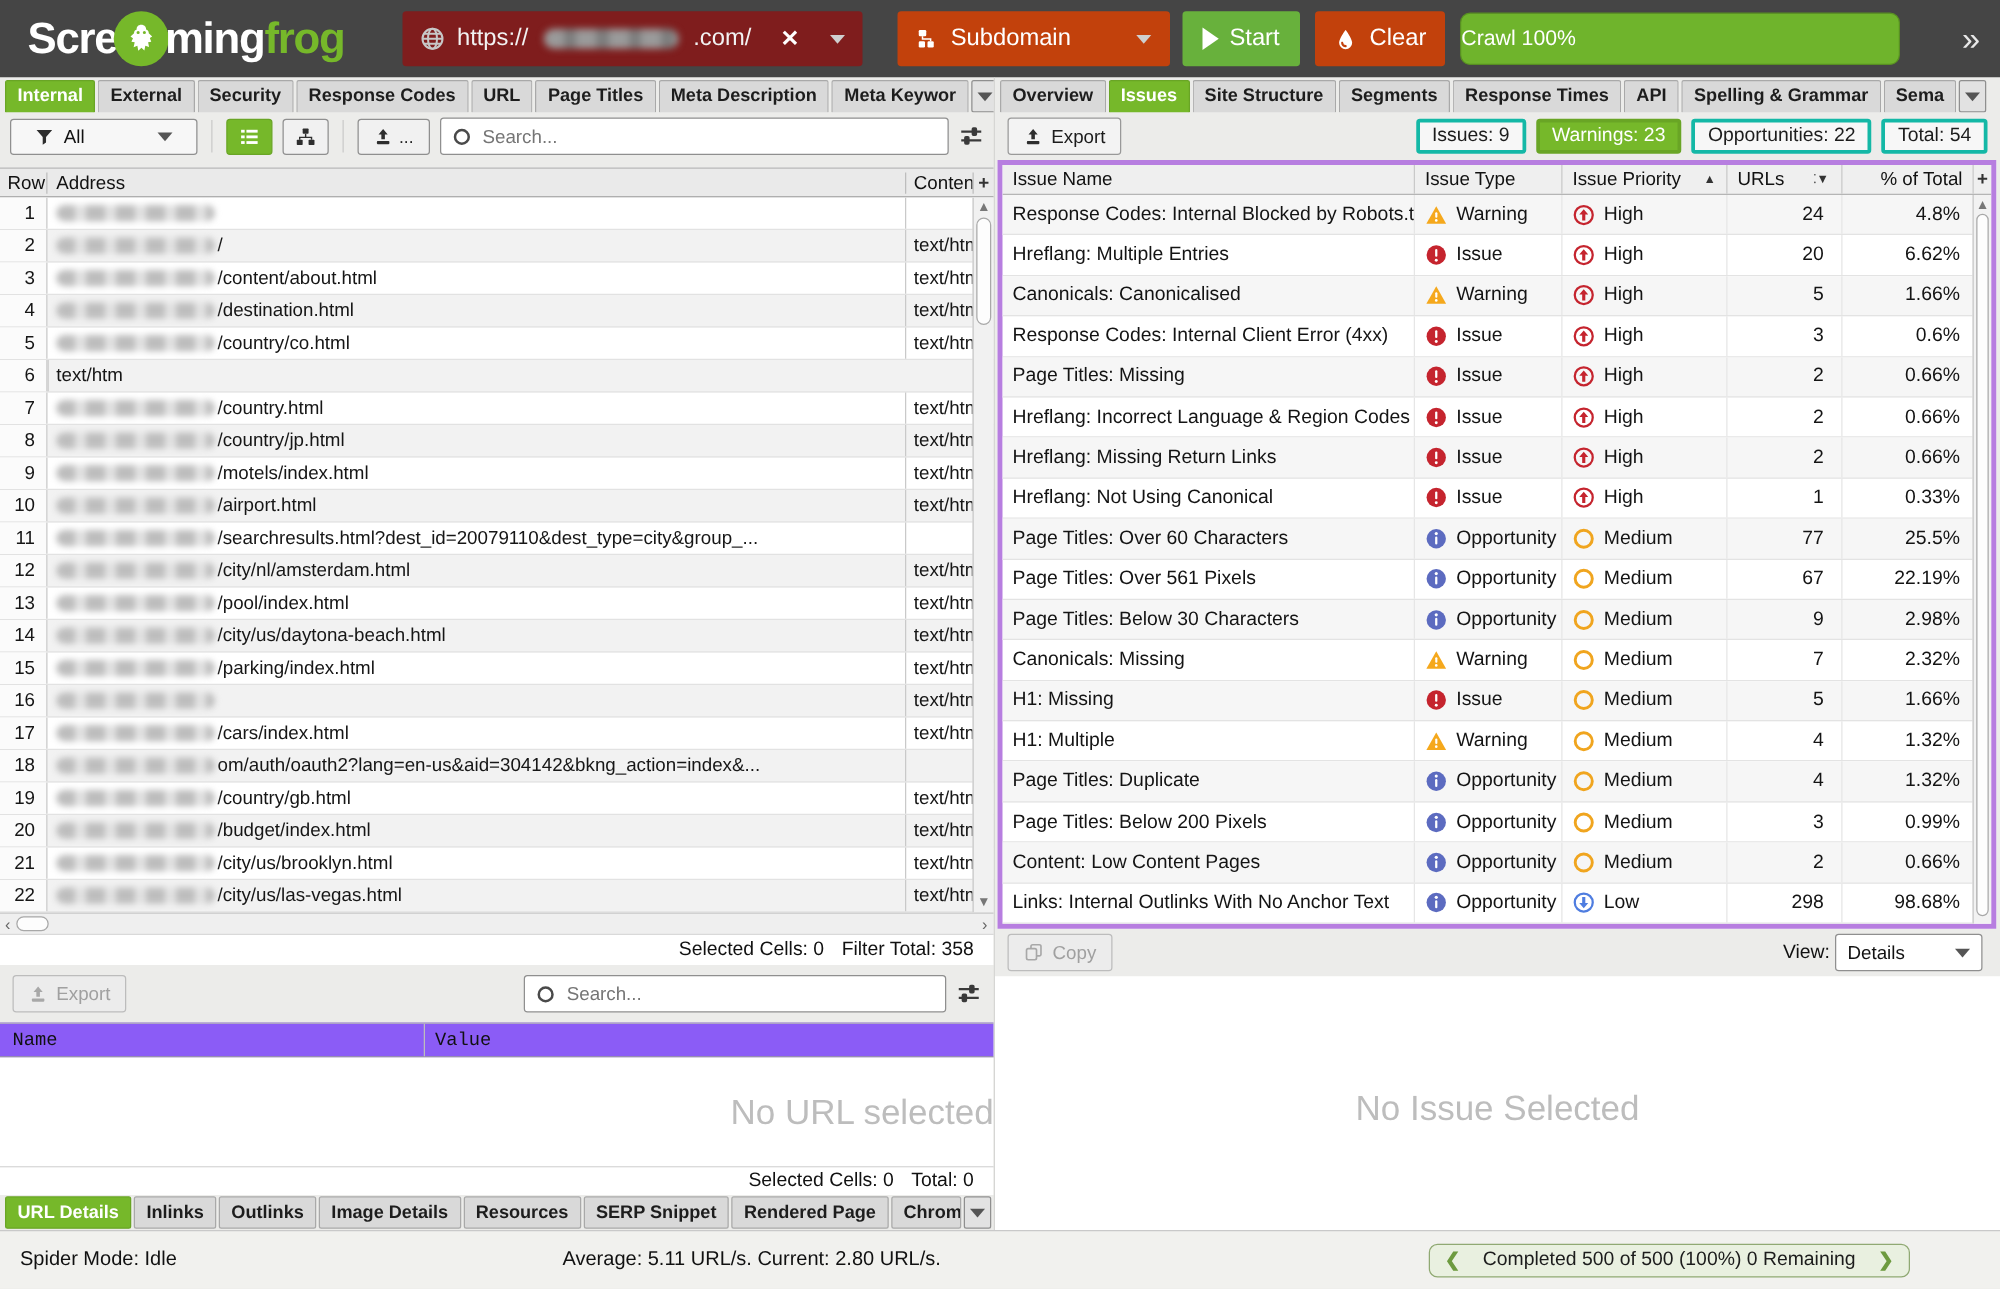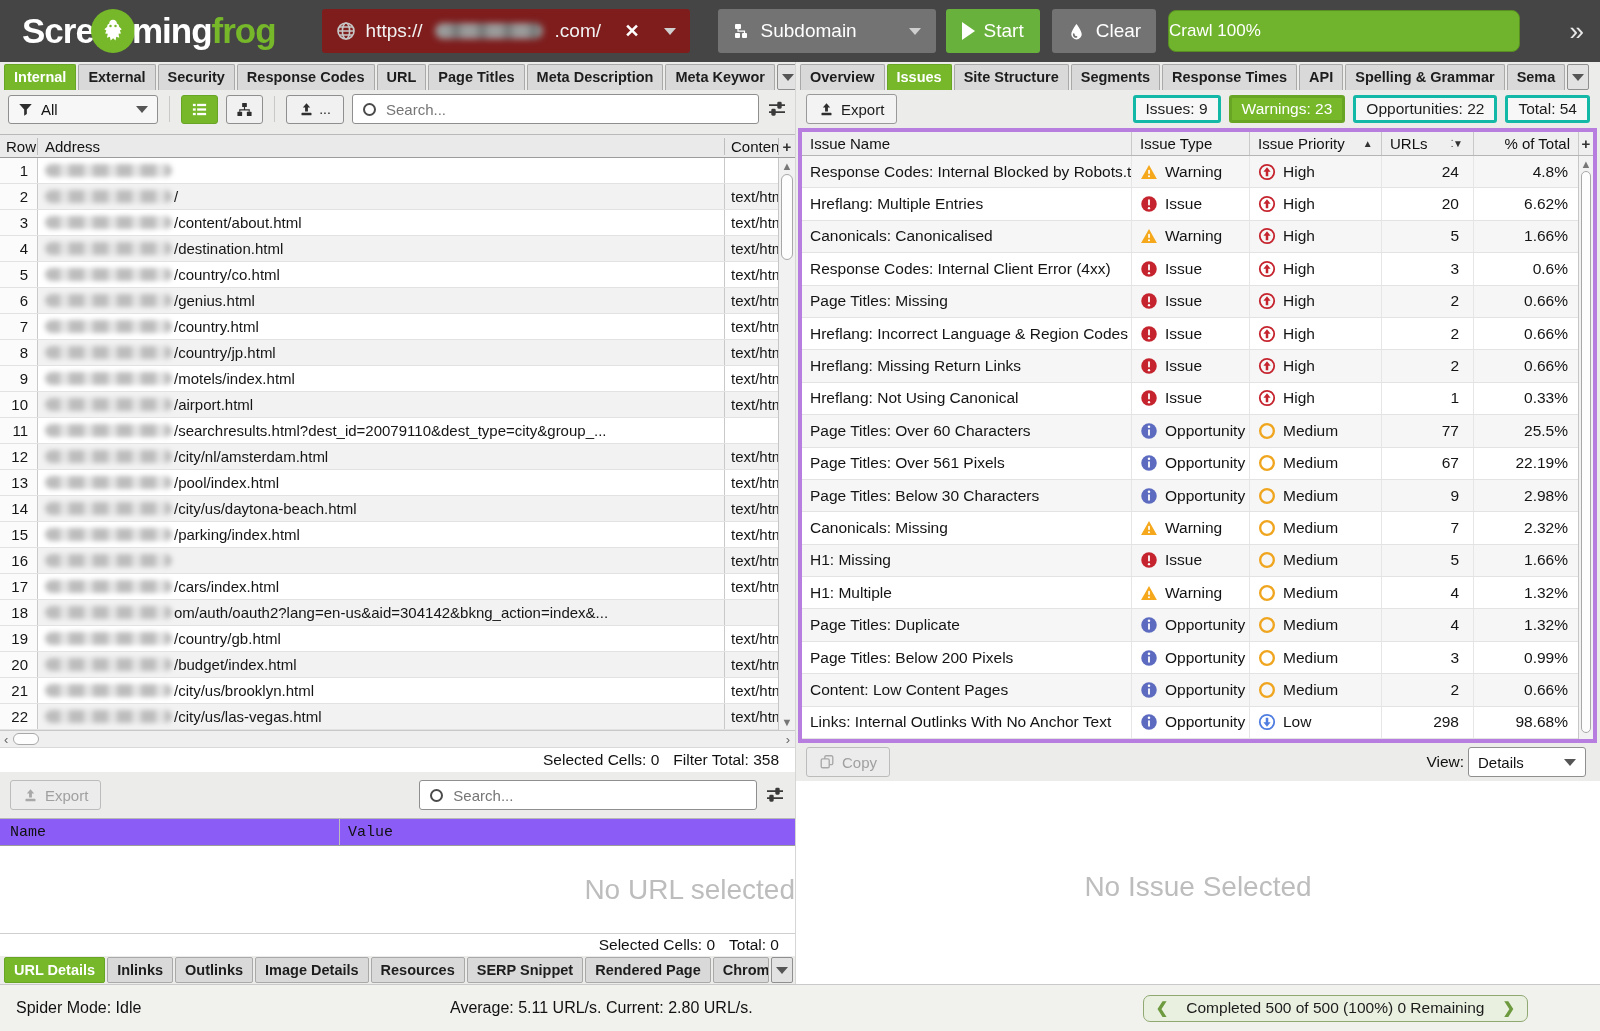--- a/index.html
+++ b/index.html
@@ -12,21 +12,21 @@
   .logo{margin-left:22px;font-size:35px;font-weight:bold;color:#fff;display:flex;align-items:center;letter-spacing:-1px;white-space:nowrap;}
   .logo .green{color:#76b82a;}
   .frog-badge{width:44px;height:44px;border-radius:50%;background:#76b82a;margin:0 -3px;display:flex;align-items:center;justify-content:center;flex:none;}
   .urlbox{margin-left:46px;width:368px;height:44px;background:#7f1d1d;border-radius:3px;display:flex;
     align-items:center;color:#f2f2f2;font-size:19px;padding:0 14px;gap:10px;}
   .url-blur{display:inline-block;width:108px;height:16px;border-radius:8px;margin:0 2px;
     background:repeating-linear-gradient(90deg,#9a9a9a 0 16px,#7d7d7d 16px 26px);filter:blur(3px);}
   .url-x{margin-left:auto;font-weight:bold;font-size:18px;color:#fff;}
   .caret{width:0;height:0;border-left:6px solid transparent;border-right:6px solid transparent;border-top:7px solid #cfcfcf;display:inline-block;}
   .caret.dark{border-top-color:#555;}
-  .darkbtn{height:44px;background:#737373;border-radius:3px;color:#fff;display:flex;align-items:center;
+  .darkbtn{height:44px;background:#c2410c;border-radius:3px;color:#fff;display:flex;align-items:center;
     font-size:19px;padding:0 15px;gap:10px;margin-left:12px;white-space:nowrap;}
   .subdomainbox{width:218px;margin-left:28px;}
   .startbtn{height:44px;background:#68b13c;border-radius:3px;color:#fff;font-size:19px;display:flex;
     align-items:center;gap:9px;padding:0 16px;margin-left:10px;}
   .play-tri{width:0;height:0;border-left:13px solid #fff;border-top:9px solid transparent;border-bottom:9px solid transparent;}
   .crawlbar{width:352px;height:42px;margin-left:12px;background:#6fb42c;border:1px solid #588f22;border-radius:8px;
     color:#fff;font-size:17px;display:flex;align-items:center;justify-content:flex-start;}
   .winchev{margin-left:auto;margin-right:16px;color:#e8e8e8;font-size:26px;}
 
   
@@ -39,21 +39,21 @@
   .tab{height:26px;line-height:25px;padding:0 9px;background:#d9d9d9;border:1px solid #a9a9a9;border-bottom:none;
     font-size:14.5px;font-weight:bold;color:#1d1d1d;border-radius:2px 2px 0 0;white-space:nowrap;}
   .tab.active{background:#76b82a;border-color:#69a525;color:#fff;}
   .tab.clipped{max-width:58px;overflow:hidden;}
   .tab-arrow{height:26px;width:22px;background:#e2e2e2;border:1px solid #8f8f8f;border-radius:2px;
     display:flex;align-items:center;justify-content:center;flex:none;}
 
   
   .toolbar{height:38px;display:flex;align-items:center;padding:0 8px;gap:8px;flex:none;background:#ececea;}
   .filter-dd{width:150px;height:29px;background:#f7f7f7;border:1px solid #8f8f8f;border-radius:3px;
-    display:flex;align-items:center;gap:8px;padding:0 9px;font-size:15px;color:#111;}
+    display:flex;align-items:center;gap:8px;padding:0 19px;font-size:15px;color:#111;}
   .vsep{width:1px;height:26px;background:#c9c9c9;margin:0 3px;}
   .sqbtn{width:37px;height:29px;border:1px solid #8f8f8f;border-radius:3px;background:#f1f1f1;
     display:flex;align-items:center;justify-content:center;}
   .sqbtn.green{background:#76b82a;border-color:#69a525;}
   .exp-sm{width:58px;height:29px;border:1px solid #8f8f8f;border-radius:3px;background:#f1f1f1;
     display:flex;align-items:center;justify-content:center;gap:5px;font-size:14px;color:#222;}
   .searchbox{flex:1;height:30px;background:#fff;border:1px solid #8f8f8f;border-radius:3px;
     display:flex;align-items:center;padding:0 10px;gap:8px;}
   .searchbox input{border:none;outline:none;flex:1;font:15px "Liberation Sans",sans-serif;color:#555;background:transparent;}
   .ring{width:13px;height:13px;border:2px solid #4a4a4a;border-radius:50%;flex:none;}
@@ -336,24 +336,20 @@
       <div class="lrow">
         <span class="cell-rown">5</span>
         <div class="cell-addr">
           <span class="blur-blob"></span>
           <span>/country/co.html</span>
         </div>
         <div class="cell-content">text/htm</div>
       </div>
       <div class="lrow">
         <span class="cell-rown">6</span>
-        <div class="cell-addr">
-          <span class="blur-blob"></span>
-          <span>/genius.html</span>
-        </div>
         <div class="cell-content">text/htm</div>
       </div>
       <div class="lrow">
         <span class="cell-rown">7</span>
         <div class="cell-addr">
           <span class="blur-blob"></span>
           <span>/country.html</span>
         </div>
         <div class="cell-content">text/htm</div>
       </div>

